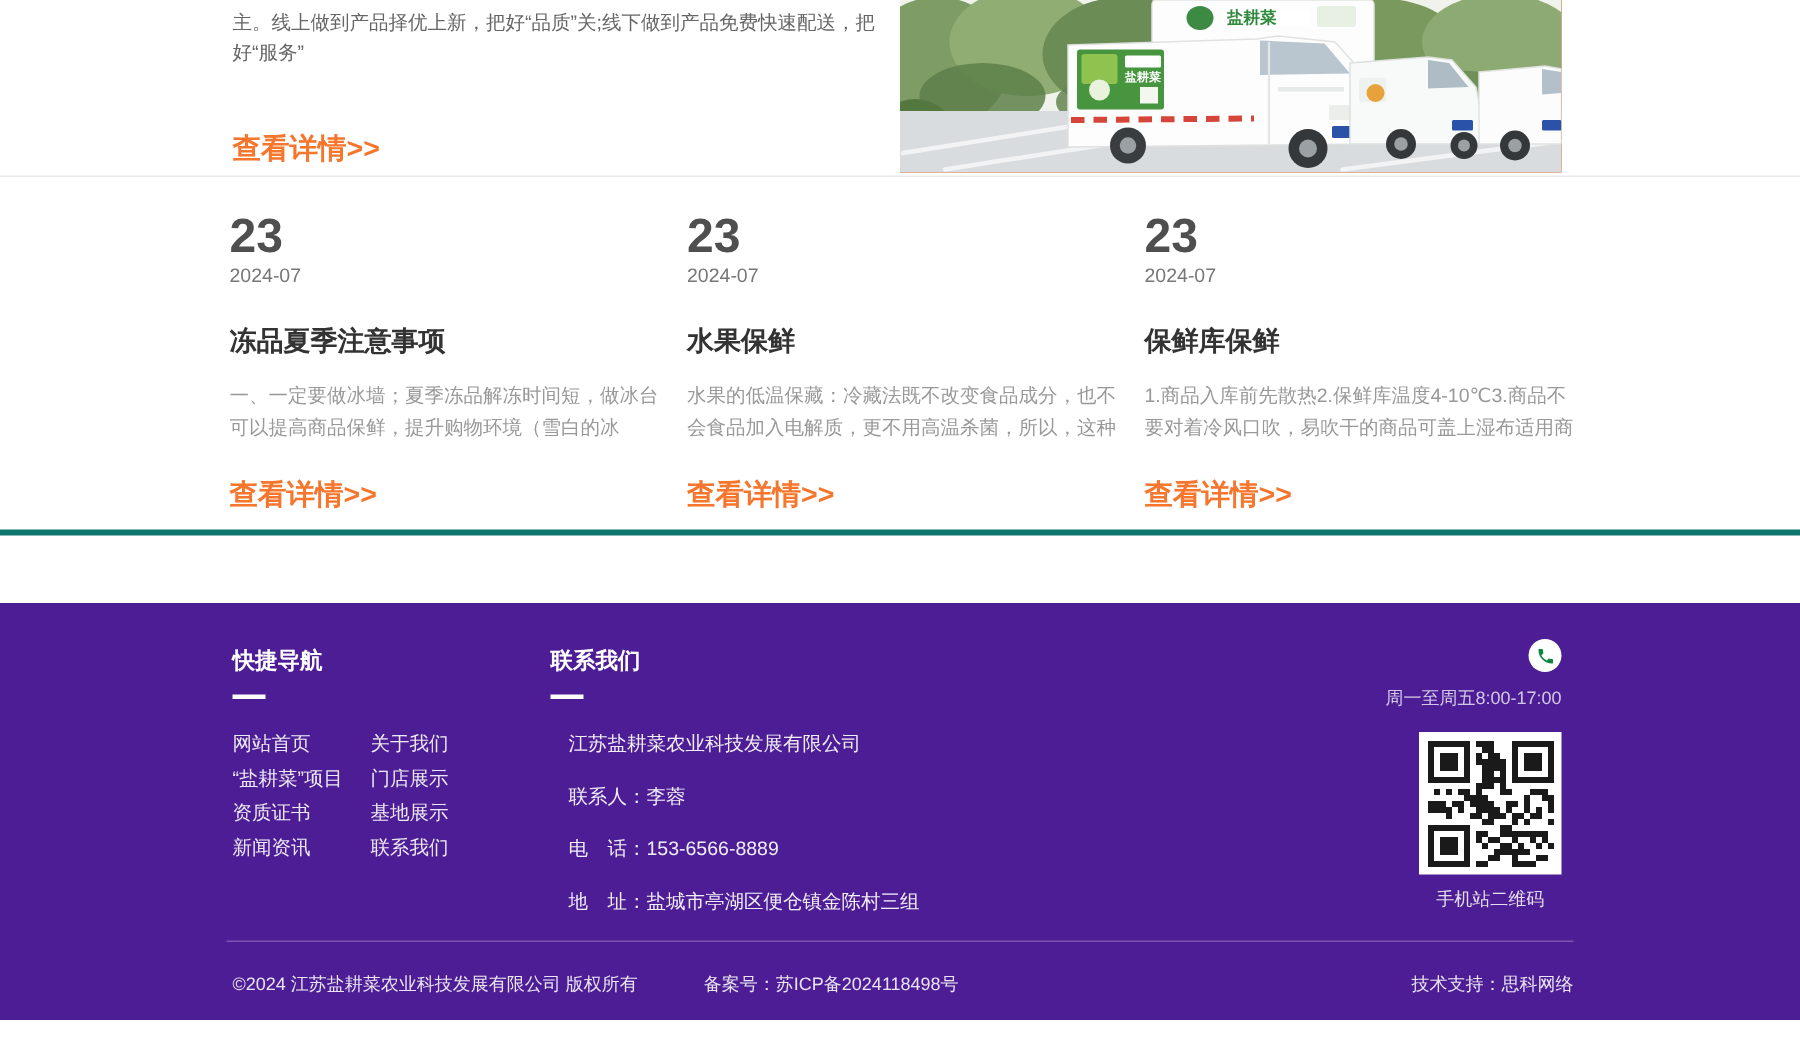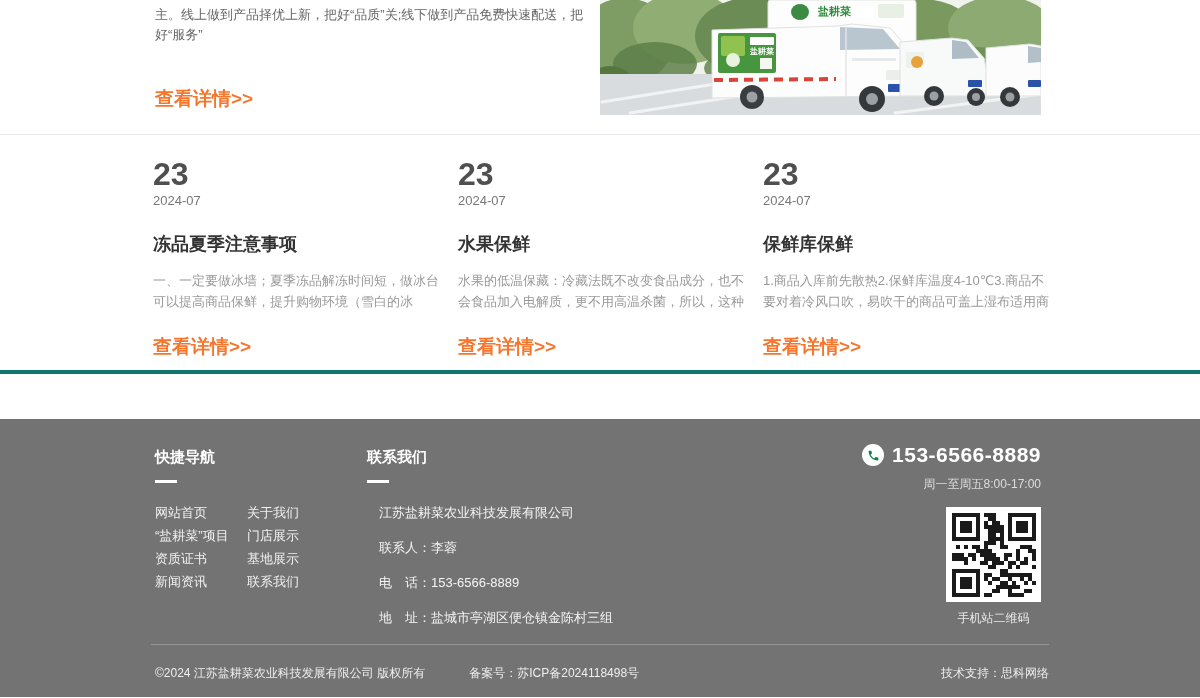--- a/index.html
+++ b/index.html
@@ -1,41 +1,41 @@
 <!DOCTYPE html>
 <html><head>
 <meta charset="utf-8">
 <style>
   html,body{margin:0;padding:0;}
   body{font-family:"Liberation Sans","DejaVu Sans",sans-serif;background:#ffffff;}
   .page{width:1200px;height:698px;overflow:hidden;background:#fff;position:relative;}
   .container{width:898px;margin:0 auto;position:relative;}
 
   
-  .hero{height:135px;border-bottom:1px solid #eaeaea;box-sizing:border-box;}
+  .hero{height:118px;border-bottom:1px solid #eaeaea;box-sizing:border-box;}
   .hero-inner{height:100%;}
   .hero-paragraph{position:absolute;left:4px;top:5px;width:436px;margin:0;
     font-size:13px;line-height:20px;color:#666;}
   .hero-link{position:absolute;left:4px;top:86px;}
   .detail-link{color:#f7762d;font-size:19px;font-weight:bold;text-decoration:none;cursor:pointer;display:inline-block;}
   .hero-image{position:absolute;right:8px;top:0;width:441px;height:115px;overflow:hidden;background:#c2410c;}
   .hero-image svg{display:block;}
 
   
   .news{border-bottom:4px solid #0f766e;box-sizing:border-box;height:239px;}
   .news-grid{display:grid;grid-template-columns:repeat(3,288px);column-gap:17px;padding-top:22px;padding-left:4px;}
   .news-card{position:relative;}
   .news-day{font-size:32px;line-height:34px;font-weight:bold;color:#4f4f4f;}
   .news-month{font-size:13px;color:#777;margin-top:2px;}
   .news-title{font-size:18px;font-weight:bold;color:#333;margin:24px 0 0;cursor:pointer;}
   .news-excerpt{font-size:13px;line-height:21px;color:#999;margin:14px 0 0;height:42px;overflow:hidden;}
   .news-link{display:inline-block;margin-top:22px;}
 
   
-  .site-footer{margin-top:45px;background:#737373;height:278px;box-sizing:border-box;color:#fff;}
+  .site-footer{margin-top:45px;background:#4c1d95;height:278px;box-sizing:border-box;color:#fff;}
   .footer-main{height:225px;}
   .fcol{position:absolute;top:0;}
   .fcol-heading{font-size:15px;font-weight:bold;color:#fff;margin:29px 0 0;}
   .dash{width:22px;height:3px;background:#fff;margin-top:13px;}
   .nav-col{left:4px;}
   .nav-cols{display:flex;margin-top:18px;}
   .nav-list{list-style:none;margin:0;padding:0;}
   .nav-list.first{width:92px;}
   .nav-list li{font-size:13px;line-height:23px;color:rgba(255,255,255,0.9);white-space:nowrap;cursor:pointer;}
   .contact-col{left:216px;}
@@ -207,21 +207,20 @@
         </div>
       </div>
 
       <div class="hotline">
         <div class="hotline-row">
           <span class="phone-icon">
             <svg viewBox="0 0 24 24">
                 <path d="M6.62 10.79c1.44 2.83 3.76 5.14 6.59 6.59l2.2-2.21c.27-.27.67-.36 1.02-.24 1.12.37 2.33.57 3.57.57.55 0 1 .45 1 1V20c0 .55-.45 1-1 1-9.39 0-17-7.61-17-17 0-.55.45-1 1-1h3.5c.55 0 1 .45 1 1 0 1.25.2 2.45.57 3.57.11.35.03.74-.25 1.02l-2.2 2.2z"></path>
               </svg>
           </span>
-          <span class="hotline-number">153-6566-8889</span>
         </div>
         <div class="hotline-hours">周一至周五8:00-17:00</div>
         <div class="qr-box">
           <svg id="qr-modules" viewBox="0 0 84 84" shape-rendering="crispEdges">
               <rect x="0" y="0" width="4" height="4" fill="#1a1a1a"></rect>
               <rect x="4" y="0" width="4" height="4" fill="#1a1a1a"></rect>
               <rect x="8" y="0" width="4" height="4" fill="#1a1a1a"></rect>
               <rect x="12" y="0" width="4" height="4" fill="#1a1a1a"></rect>
               <rect x="16" y="0" width="4" height="4" fill="#1a1a1a"></rect>
               <rect x="20" y="0" width="4" height="4" fill="#1a1a1a"></rect>

